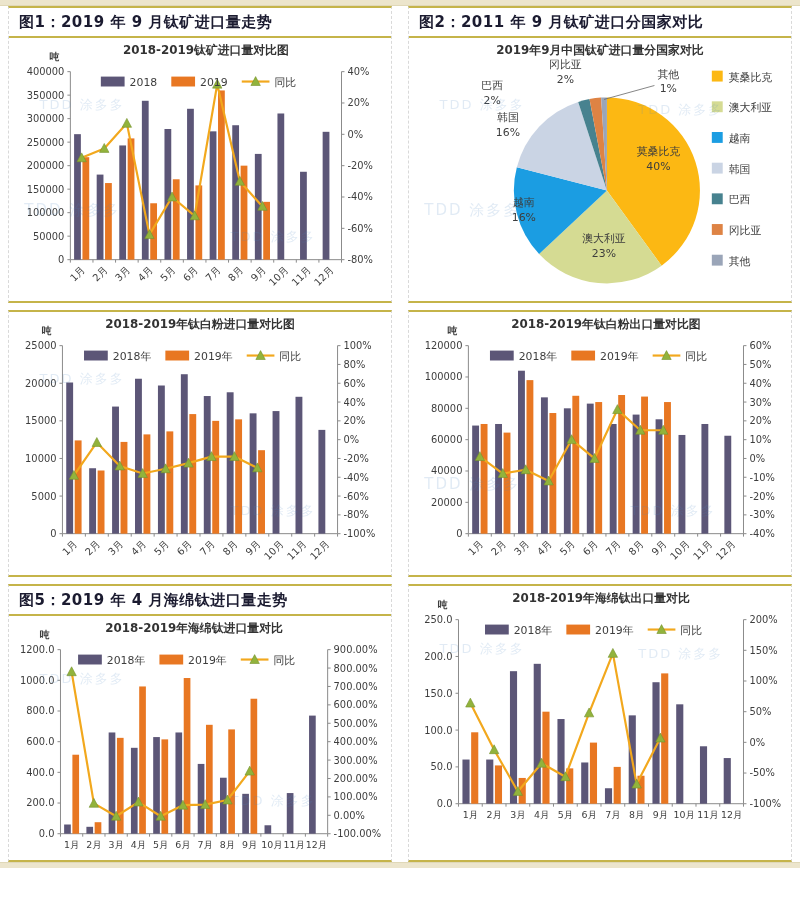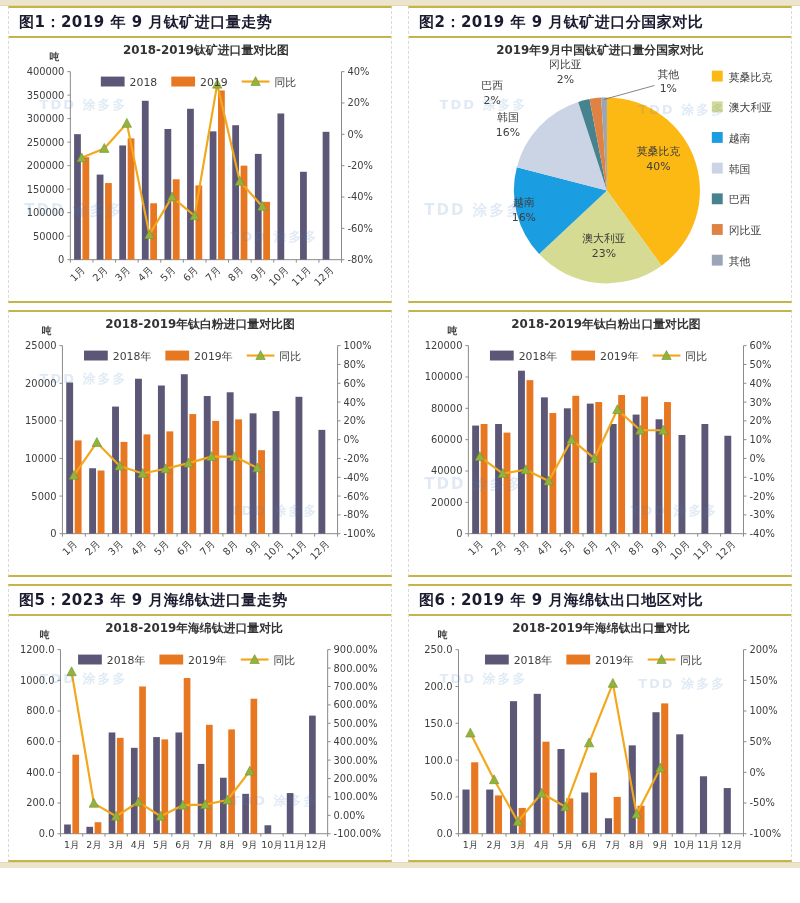--- a/index.html
+++ b/index.html
@@ -7,21 +7,21 @@
   .page { width:800px; }
   .edge-strip { height:6px; background:#ece5cc; border-bottom:1px solid #e0d8b8; }
   .edge-strip.bottom { border-bottom:none; border-top:1px solid #e0d8b8; }
   .grid { display:grid; grid-template-columns:1fr 1fr; gap:7px 16px; padding:0 8px; background:#fff; }
   .panel { background:#fff; border-top:2px solid #c5b44a; border-bottom:2px solid #c5b44a;
            border-left:1px dashed #d9d9d9; border-right:1px dashed #d9d9d9; }
   .panel-header { font-size:15px; font-weight:bold; color:#1b1b30; padding:5px 10px 4px 10px;
                   border-bottom:2px solid #c5b44a; letter-spacing:0.5px; }
   .chart-wrap { position:relative; overflow:hidden; }
   .chart-svg { display:block; width:100%; height:auto; }
-  .wm { position:absolute; font-size:13px; font-weight:bold; color:#4a85c2; opacity:0.16;
+  .wm { position:absolute; font-size:13px; font-weight:normal; color:#4a85c2; opacity:0.16;
         white-space:nowrap; pointer-events:none; letter-spacing:2px; }
   .wm.w1 { left:8%;  top:22%; }
   .wm.w2 { left:4%;  top:62%; font-size:15px; }
   .wm.w3 { left:58%; top:72%; }
   .wm.w4 { left:60%; top:24%; }
 </style>
 </head>
 <body>
 
 <div class="page">
@@ -134,21 +134,21 @@
             <rect x="164" y="39" width="24" height="10" fill="#e87722"></rect>
             <text x="193" y="48" font-size="11" fill="#3d3d3d" text-anchor="start">2019</text>
             <line x1="235.2" x2="263.2" y1="44" y2="44" stroke="#f2a81d" stroke-width="2.2"></line>
             <path d="M249.2,39 L253.95,48 L244.45,48 Z" fill="#92b33c" stroke="#75912c" stroke-width="0.6"></path>
             <text x="268.2" y="48" font-size="11" fill="#3d3d3d" text-anchor="start">同比</text>
           </svg>
       </div>
     </div>
 
     <div class="panel">
-      <div class="panel-header">图2：2019 年 9 月钛矿进口分国家对比</div>
+      <div class="panel-header">图2：2011 年 9 月钛矿进口分国家对比</div>
       <div class="chart-wrap">
         <span class="wm w1">TDD 涂多多</span>
         <span class="wm w2">TDD 涂多多</span>
         <span class="wm w4">TDD 涂多多</span>
         <svg class="chart-svg" viewBox="0 0 386 266">
             <text x="193" y="16" font-size="12" fill="#333" text-anchor="middle" font-weight="bold">2019年9月中国钛矿进口量分国家对比</text>
             <path d="M200,154 L200,60 A94,94 0 0,1 255.2518137154925,230.04759747124507 Z" fill="#fcb813"></path>
             <text x="252" y="118" font-size="11" fill="#3d3d3d" text-anchor="middle">莫桑比克</text>
             <text x="252" y="133" font-size="11" fill="#3d3d3d" text-anchor="middle">40%</text>
             <path d="M200,154 L255.2518137154925,230.04759747124507 A94,94 0 0,1 131.47694902238732,218.34742795729676 Z" fill="#d5db93"></path>
@@ -406,21 +406,21 @@
             <rect x="164" y="39" width="24" height="10" fill="#e87722"></rect>
             <text x="193" y="48" font-size="11" fill="#3d3d3d" text-anchor="start">2019年</text>
             <line x1="246.2" x2="274.2" y1="44" y2="44" stroke="#f2a81d" stroke-width="2.2"></line>
             <path d="M260.2,39 L264.95,48 L255.45,48 Z" fill="#92b33c" stroke="#75912c" stroke-width="0.6"></path>
             <text x="279.2" y="48" font-size="11" fill="#3d3d3d" text-anchor="start">同比</text>
           </svg>
       </div>
     </div>
 
     <div class="panel">
-      <div class="panel-header">图5：2023 年 9 月海绵钛进口量走势</div>
+      <div class="panel-header">图5：2019 年 4 月海绵钛进口量走势</div>
       <div class="chart-wrap">
         <span class="wm w1">TDD 涂多多</span>
         <span class="wm w3">TDD 涂多多</span>
         <svg class="chart-svg" viewBox="0 0 386 246">
             <text x="187" y="16" font-size="12" fill="#333" text-anchor="middle" font-weight="bold">2018-2019年海绵钛进口量对比</text>
             <text x="36" y="22" font-size="10" fill="#3d3d3d" text-anchor="middle" font-weight="bold">吨</text>
             <text x="46" y="223.5" font-size="10" fill="#3d3d3d" text-anchor="end">0.0</text>
             <line x1="49" x2="52" y1="220" y2="220" stroke="#8a8a8a"></line>
             <text x="46" y="192.5" font-size="10" fill="#3d3d3d" text-anchor="end">200.0</text>
             <line x1="49" x2="52" y1="189" y2="189" stroke="#8a8a8a"></line>
@@ -520,21 +520,20 @@
             <rect x="152" y="39" width="24" height="10" fill="#e87722"></rect>
             <text x="181" y="48" font-size="11" fill="#3d3d3d" text-anchor="start">2019年</text>
             <line x1="234.2" x2="262.2" y1="44" y2="44" stroke="#f2a81d" stroke-width="2.2"></line>
             <path d="M248.2,39 L252.95,48 L243.45,48 Z" fill="#92b33c" stroke="#75912c" stroke-width="0.6"></path>
             <text x="267.2" y="48" font-size="11" fill="#3d3d3d" text-anchor="start">同比</text>
           </svg>
       </div>
     </div>
 
     <div class="panel">
-      <div class="panel-header">图6：2019 年 9 月海绵钛出口地区对比</div>
       <div class="chart-wrap">
         <span class="wm w1">TDD 涂多多</span>
         <span class="wm w4">TDD 涂多多</span>
         <svg class="chart-svg" viewBox="0 0 386 246">
             <text x="194" y="16" font-size="12" fill="#333" text-anchor="middle" font-weight="bold">2018-2019年海绵钛出口量对比</text>
             <text x="34" y="22" font-size="10" fill="#3d3d3d" text-anchor="middle" font-weight="bold">吨</text>
             <text x="44" y="223.5" font-size="10" fill="#3d3d3d" text-anchor="end">0.0</text>
             <line x1="47" x2="50" y1="220" y2="220" stroke="#8a8a8a"></line>
             <text x="44" y="186.3" font-size="10" fill="#3d3d3d" text-anchor="end">50.0</text>
             <line x1="47" x2="50" y1="182.8" y2="182.8" stroke="#8a8a8a"></line>

